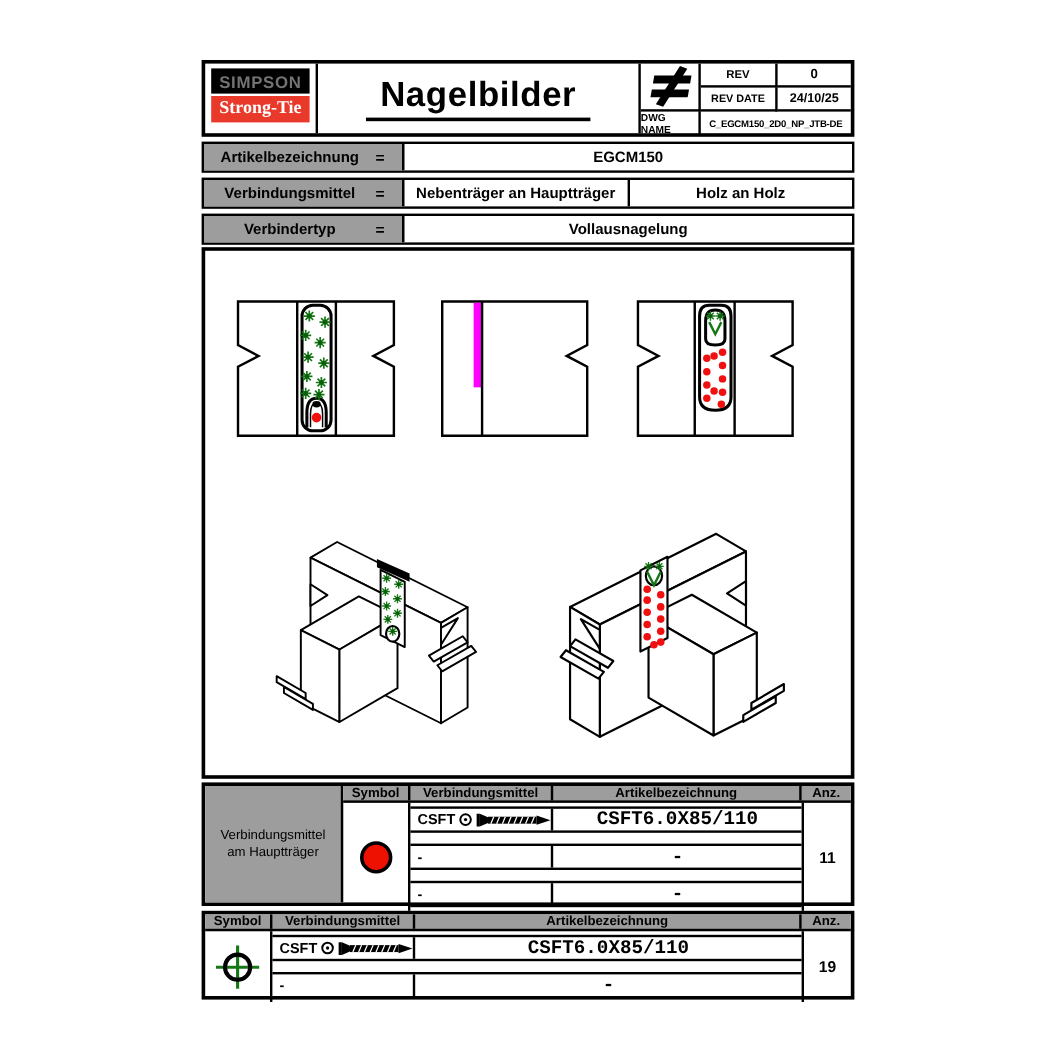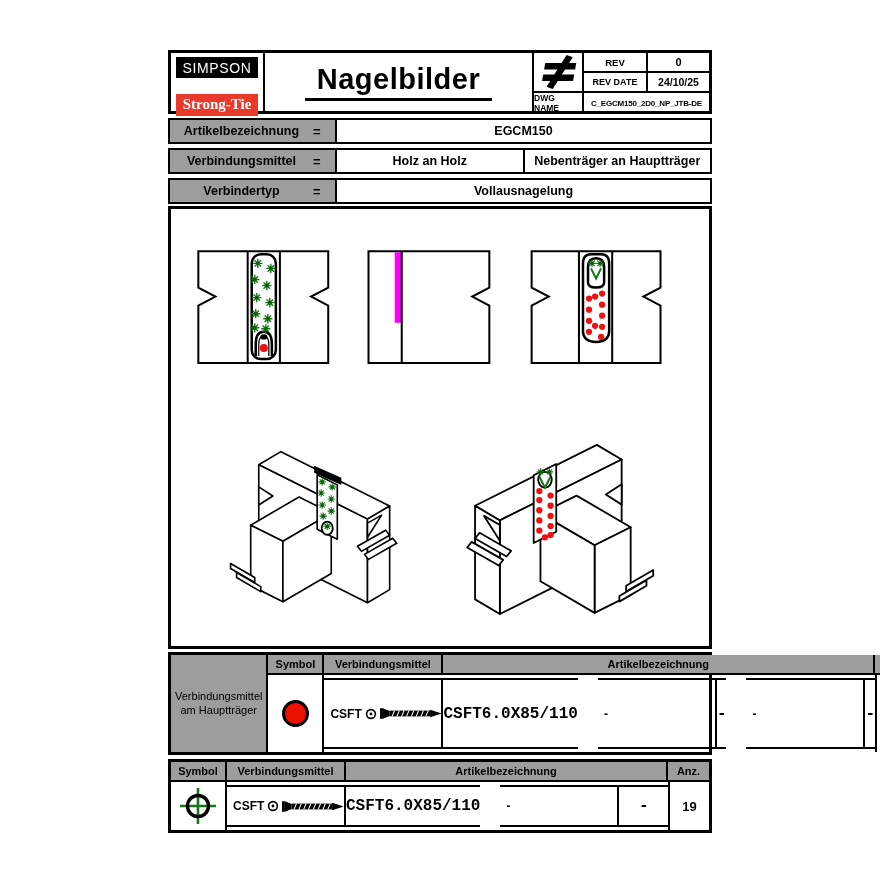--- a/index.html
+++ b/index.html
@@ -3,22 +3,22 @@
 <meta charset="utf-8">
 <style>
   * { box-sizing: border-box; margin: 0; padding: 0; }
   html,body { width:880px; height:880px; background:#fff; font-family:"Liberation Sans",sans-serif; color:#000; }
   .canvas { position:relative; width:880px; height:880px; background:#fff; overflow:hidden; }
   .sheet { position:absolute; left:168px; top:50px; width:544px; }
 
   
   .titlebar { display:flex; height:64px; border:3px solid #000; background:#fff; }
   .logo-cell { width:94px; border-right:2.5px solid #000; padding:4px 5px; }
-  .logo-simpson { display:block; width:82px; background:#000; color:#ffffff; font-weight:normal; font-size:14px; letter-spacing:.6px; text-align:center; padding:3px 0 2px; }
-  .logo-strongtie { display:block; width:82px; margin-top:16px; background:#e8392a; color:#fff; font-family:"Liberation Serif",serif; font-weight:bold; font-size:15px; text-align:center; padding:2px 0 3px; }
+  .logo-simpson { display:block; width:82px; background:#000; color:#737373; font-weight:bold; font-size:14px; letter-spacing:.6px; text-align:center; padding:3px 0 2px; }
+  .logo-strongtie { display:block; width:82px; margin-top:2px; background:#e8392a; color:#fff; font-family:"Liberation Serif",serif; font-weight:bold; font-size:15px; text-align:center; padding:2px 0 3px; }
   .title-cell { flex:1; border-right:2.5px solid #000; display:flex; align-items:center; justify-content:center; }
   .sheet-title { font-size:29px; font-weight:bold; border-bottom:3px solid #000; padding:0 12px 2px; letter-spacing:.5px; }
   .rev-block { width:175px; display:grid; grid-template-columns:50px 64px 1fr; grid-template-rows:20px 20px 1fr; }
   .rev-block > div { display:flex; align-items:center; justify-content:center; font-weight:bold; }
   .cell-symbol { grid-area:1/1/3/2; border-right:2px solid #000; border-bottom:2px solid #000; }
   .cell-rev-l { grid-area:1/2/2/3; border-right:2px solid #000; border-bottom:2px solid #000; font-size:9.5px; }
   .cell-rev-v { grid-area:1/3/2/4; border-bottom:2px solid #000; font-size:11px; }
   .cell-date-l{ grid-area:2/2/3/3; border-right:2px solid #000; border-bottom:2px solid #000; font-size:9px; }
   .cell-date-v{ grid-area:2/3/3/4; border-bottom:2px solid #000; font-size:10.5px;text-align:center; }
   .cell-dwg-l { grid-area:3/1/4/2; border-right:2px solid #000; font-size:8.5px; }
@@ -44,21 +44,21 @@
   .ft-label { width:115px; background:#9d9d9d; border-right:2.5px solid #000; display:flex; align-items:center; justify-content:center; text-align:center; font-weight:normal; font-size:11px; line-height:1.25; padding:0 4px; }
   .ft-main { flex:1; display:flex; flex-direction:column; }
   .ft-header { display:flex; height:20px; background:#9d9d9d; border-bottom:2.5px solid #000; font-weight:bold; font-size:11px; }
   .ft-header > div { display:flex; align-items:center; justify-content:center; }
   .h-symbol { width:56px; border-right:2.5px solid #000; }
   .h-verb { width:119px; border-right:2.5px solid #000; }
   .h-art { flex:1; border-right:2.5px solid #000; }
   .h-anz { width:41px; }
   .ft-body { flex:1; display:flex; }
   .b-symbol { width:56px; border-right:2.5px solid #000; display:flex; align-items:center; justify-content:center; }
-  .b-rows { flex:1; display:flex; flex-direction:row; gap:20px; padding:3px 0; }
+  .b-rows { flex:1; display:flex; flex-direction:column; gap:9px; padding:3px 0; }
   .b-row { flex:1; display:flex; border-top:2px solid #000; border-bottom:2px solid #000; }
   .fr-verb { width:119px; border-right:2.5px solid #000; display:flex; align-items:center; padding-left:6px; gap:3px; font-weight:bold; font-size:12px; }
   .fr-art { flex:1; display:flex; align-items:center; justify-content:center; font-weight:bold; font-size:16px;font-family:Liberation Mono, monospace; }
   .b-anz { width:41px; border-left:2.5px solid #000; display:flex; align-items:center; justify-content:center; font-weight:bold; font-size:13px; }
 
   .sym-red-circle { width:27px; height:27px; border-radius:50%; background:#ee1000; border:3.5px solid #000; }
 </style>
 </head>
 <body>
 
@@ -100,22 +100,22 @@
       <div class="info-vals">
         <div class="info-val">EGCM150</div>
       </div>
     </div>
     <div class="info-row">
       <div class="info-label">
         <span class="lbl">Verbindungsmittel</span>
         <span class="eq">=</span>
       </div>
       <div class="info-vals">
+        <div class="info-val">Nebenträger an Hauptträger</div>
         <div class="info-val">Holz an Holz</div>
-        <div class="info-val">Nebenträger an Hauptträger</div>
       </div>
     </div>
     <div class="info-row">
       <div class="info-label">
         <span class="lbl">Verbindertyp</span>
         <span class="eq">=</span>
       </div>
       <div class="info-vals">
         <div class="info-val">Vollausnagelung</div>
       </div>

